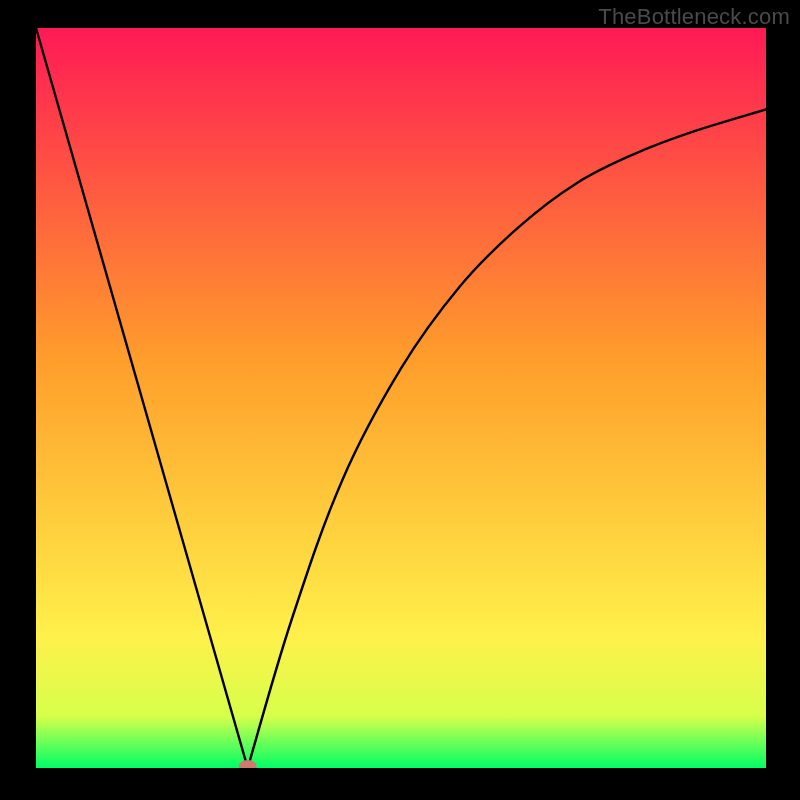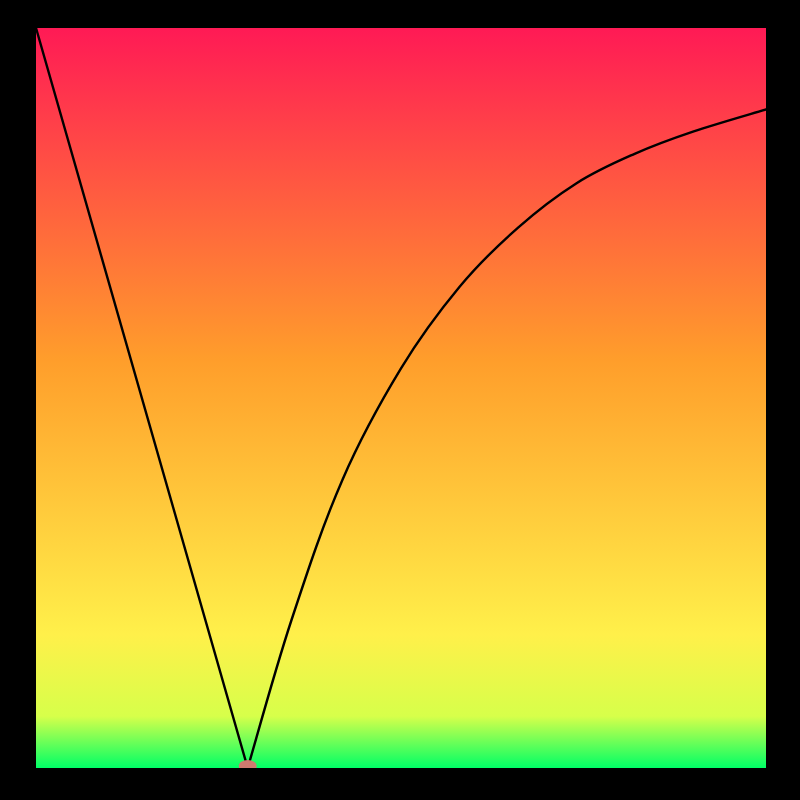--- a/index.html
+++ b/index.html
@@ -30,20 +30,21 @@
   .plot svg {
     display: block;
     width: 100%;
     height: 100%;
   }
 </style>
 </head>
 <body>
 
 <div class="outer">
+  <div class="watermark">TheBottleneck.com</div>
   <div class="plot">
     <svg viewBox="0 0 730 740" preserveAspectRatio="none">
       <defs>
         <linearGradient id="bg" x1="0" y1="0" x2="0" y2="1">
           <stop id="g0" offset="0%" stop-color="#ff1a55"></stop>
           <stop id="g1" offset="45%" stop-color="#ff9e2b"></stop>
           <stop id="g2" offset="82%" stop-color="#fff04a"></stop>
           <stop id="g3" offset="93%" stop-color="#d7ff4a"></stop>
           <stop id="g4" offset="100%" stop-color="#00ff66"></stop>
         </linearGradient>

